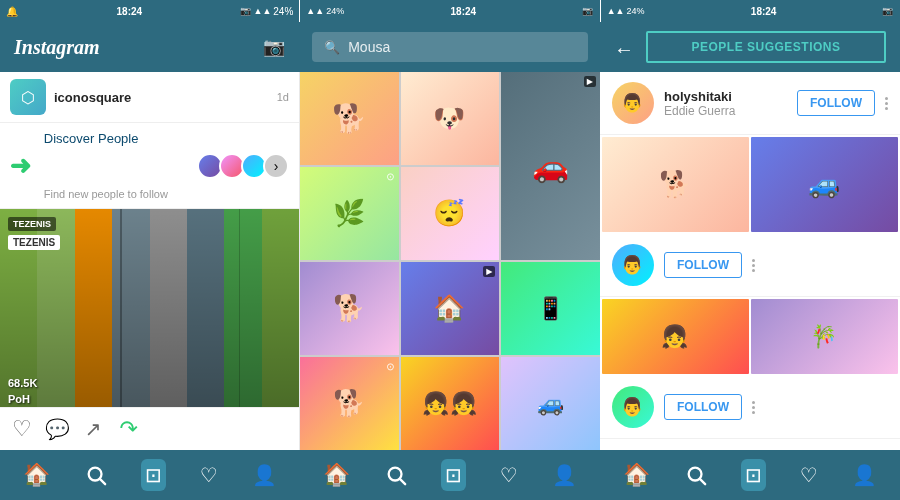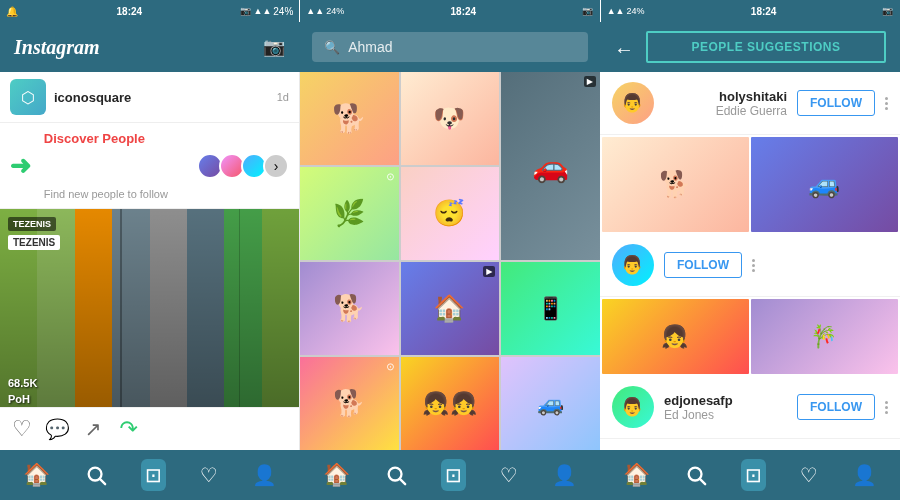--- a/index.html
+++ b/index.html
@@ -43,21 +43,21 @@
   <div style="display:flex;width:100%;height:50px;">
 
     <div style="width:300px;background:#2d6a7f;display:flex;align-items:center;padding:0 14px;gap:10px;">
       <span style="color:#fff;font-family:Georgia,serif;font-style:italic;font-size:20px;font-weight:bold;">Instagram</span>
       <span style="color:#fff;font-size:18px;margin-left:auto;">📷</span>
     </div>
 
     <div style="width:300px;background:#2d6a7f;display:flex;align-items:center;padding:0 12px;">
       <div style="background:rgba(255,255,255,0.2);border-radius:4px;display:flex;align-items:center;padding:7px 12px;gap:8px;flex:1;">
         <span style="color:rgba(255,255,255,0.85);font-size:13px;">🔍</span>
-        <span style="color:rgba(255,255,255,0.85);font-size:14px;">Ahmad</span>
+        <span style="color:rgba(255,255,255,0.85);font-size:14px;">Mousa</span>
       </div>
     </div>
 
     <div style="width:300px;background:#2d6a7f;display:flex;align-items:center;padding:0 14px;gap:12px;">
       <span style="color:#fff;font-size:20px;">←</span>
       <button style="border:2px solid #4ecdc4;color:#4ecdc4;background:transparent;padding:7px 20px;font-size:12px;font-weight:700;letter-spacing:0.5px;border-radius:2px;cursor:pointer;flex:1;">PEOPLE SUGGESTIONS</button>
     </div>
   </div>
 
   <div style="display:flex;flex:1;overflow:hidden;">
@@ -68,21 +68,21 @@
         <div style="width:36px;height:36px;background:linear-gradient(135deg,#4ecdc4,#44a8c9);border-radius:6px;display:flex;align-items:center;justify-content:center;font-size:16px;color:#fff;flex-shrink:0;">⬡</div>
         <div>
           <div style="font-size:13px;font-weight:700;color:#262626;">iconosquare</div>
         </div>
         <div style="font-size:11px;color:#999;margin-left:auto;">1d</div>
       </div>
 
       <div style="display:flex;align-items:center;padding:8px 10px;background:#fff;border-bottom:1px solid #eee;gap:8px;position:relative;">
         <span style="color:#2ecc71;font-size:26px;font-weight:900;margin-right:4px;">➜</span>
         <div style="flex:1;">
-          <div style="font-size:13px;font-weight:700;color:#ef4444;">Discover People</div>
+          <div style="font-size:13px;font-weight:400;color:#0c4a6e;">Discover People</div>
           <div style="font-size:11px;color:#999;margin-top:42px;">Find new people to follow</div>
         </div>
         <div style="display:flex;gap:-3px;">
           <div style="width:26px;height:26px;border-radius:50%;background:linear-gradient(135deg,#667eea,#764ba2);border:2px solid #fff;margin-left:-4px;"></div>
           <div style="width:26px;height:26px;border-radius:50%;background:linear-gradient(135deg,#f093fb,#f5576c);border:2px solid #fff;margin-left:-4px;"></div>
           <div style="width:26px;height:26px;border-radius:50%;background:linear-gradient(135deg,#4facfe,#00f2fe);border:2px solid #fff;margin-left:-4px;"></div>
           <div style="width:26px;height:26px;border-radius:50%;background:#ccc;border:2px solid #fff;margin-left:-4px;display:flex;align-items:center;justify-content:center;font-size:14px;">›</div>
         </div>
       </div>
 
@@ -163,21 +163,21 @@
       </div>
       <div style="background:linear-gradient(135deg,#e0c3fc,#8ec5fc);position:relative;display:flex;align-items:center;justify-content:center;">
         <span style="font-size:22px;">🚙</span>
       </div>
     </div>
 
     <div style="width:300px;display:flex;flex-direction:column;overflow-y:auto;background:#fff;">
 
       <div style="display:flex;align-items:center;padding:10px 12px;gap:10px;border-bottom:1px solid #f0f0f0;">
         <div style="width:42px;height:42px;border-radius:50%;background:linear-gradient(135deg,#f6d365,#fda085);flex-shrink:0;overflow:hidden;display:flex;align-items:center;justify-content:center;font-size:18px;">👨</div>
-        <div style="flex:1;text-align:right;">
+        <div style="flex:1;">
           <div style="font-size:13px;font-weight:700;color:#262626;">holyshitaki</div>
           <div style="font-size:12px;color:#999;">Eddie Guerra</div>
         </div>
         <button style="border:1px solid #3897f0;color:#3897f0;background:transparent;padding:5px 12px;font-size:12px;font-weight:600;border-radius:3px;cursor:pointer;">FOLLOW</button>
         <div style="display:flex;flex-direction:column;gap:2px;cursor:pointer;">
           <div style="width:3px;height:3px;border-radius:50%;background:#aaa;"></div>
           <div style="width:3px;height:3px;border-radius:50%;background:#aaa;"></div>
           <div style="width:3px;height:3px;border-radius:50%;background:#aaa;"></div>
         </div>
       </div>
@@ -197,24 +197,20 @@
         </div>
       </div>
 
       <div style="display:grid;grid-template-columns:1fr 1fr;gap:2px;padding:2px;">
         <div style="height:75px;background:linear-gradient(135deg,#f9d423,#ff4e50);border-radius:1px;display:flex;align-items:center;justify-content:center;font-size:22px;">👧</div>
         <div style="height:75px;background:linear-gradient(135deg,#a18cd1,#fbc2eb);border-radius:1px;display:flex;align-items:center;justify-content:center;font-size:22px;">🎋</div>
       </div>
 
       <div style="display:flex;align-items:center;padding:10px 12px;gap:10px;border-bottom:1px solid #f0f0f0;">
         <div style="width:42px;height:42px;border-radius:50%;background:linear-gradient(135deg,#43e97b,#38f9d7);flex-shrink:0;display:flex;align-items:center;justify-content:center;font-size:18px;">👨</div>
-        <div style="flex:1;">
-          <div style="font-size:13px;font-weight:700;color:#262626;">edjonesafp</div>
-          <div style="font-size:12px;color:#999;">Ed Jones</div>
-        </div>
         <button style="border:1px solid #3897f0;color:#3897f0;background:transparent;padding:5px 12px;font-size:12px;font-weight:600;border-radius:3px;cursor:pointer;">FOLLOW</button>
         <div style="display:flex;flex-direction:column;gap:2px;cursor:pointer;">
           <div style="width:3px;height:3px;border-radius:50%;background:#aaa;"></div>
           <div style="width:3px;height:3px;border-radius:50%;background:#aaa;"></div>
           <div style="width:3px;height:3px;border-radius:50%;background:#aaa;"></div>
         </div>
       </div>
     </div>
 
   </div>

